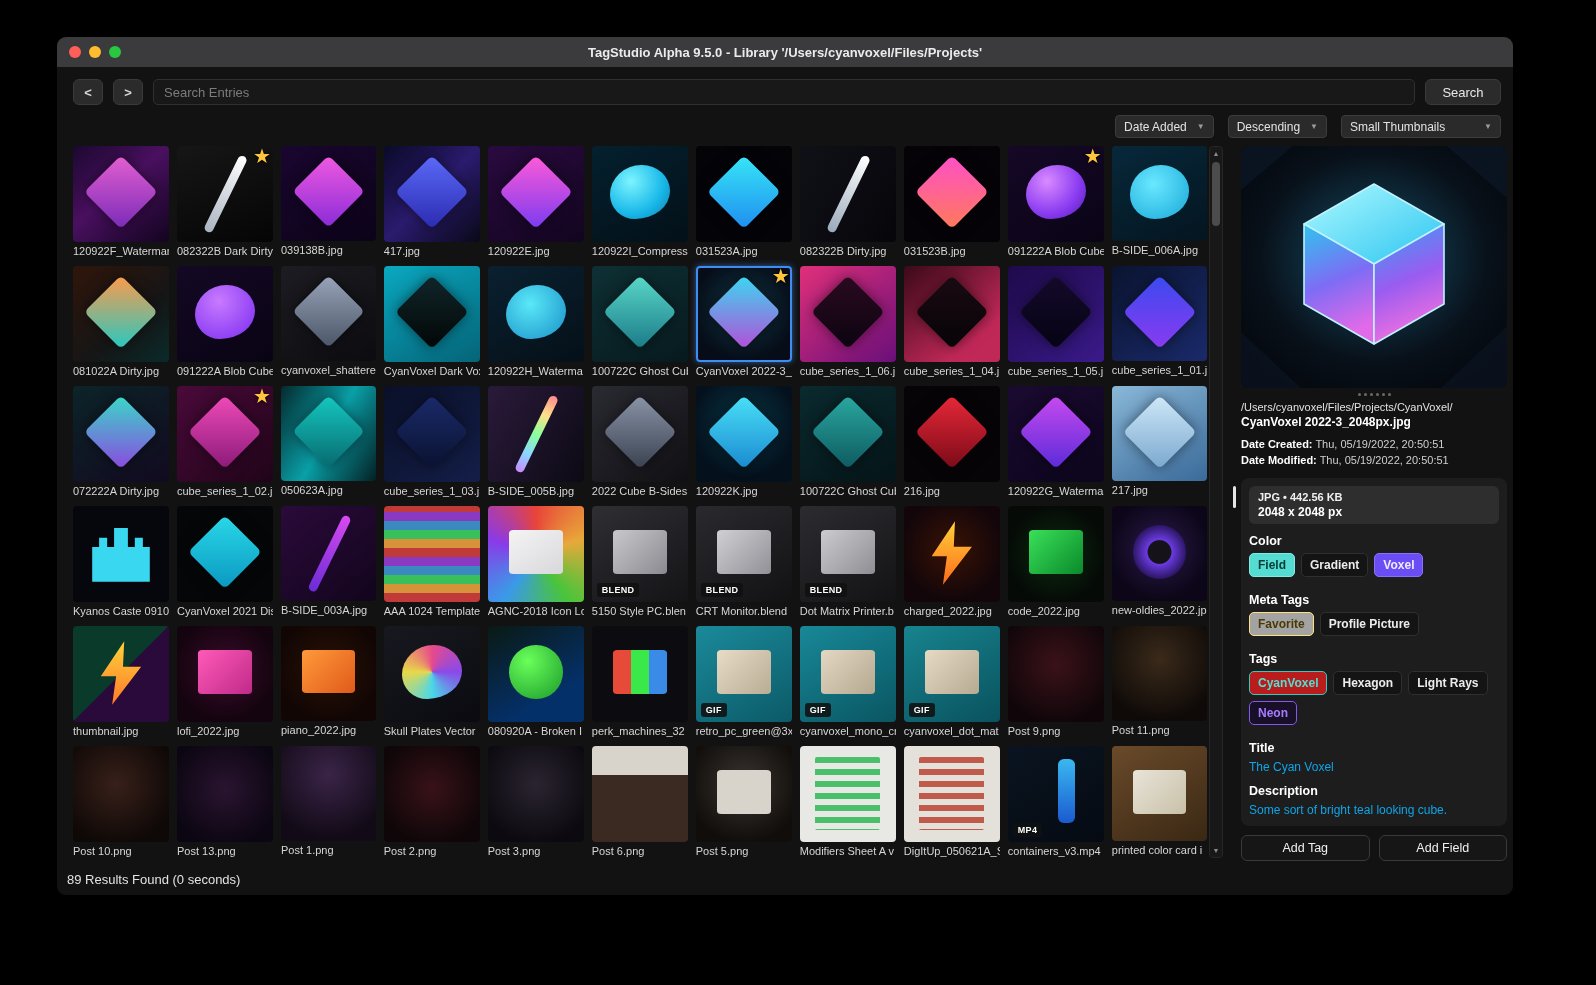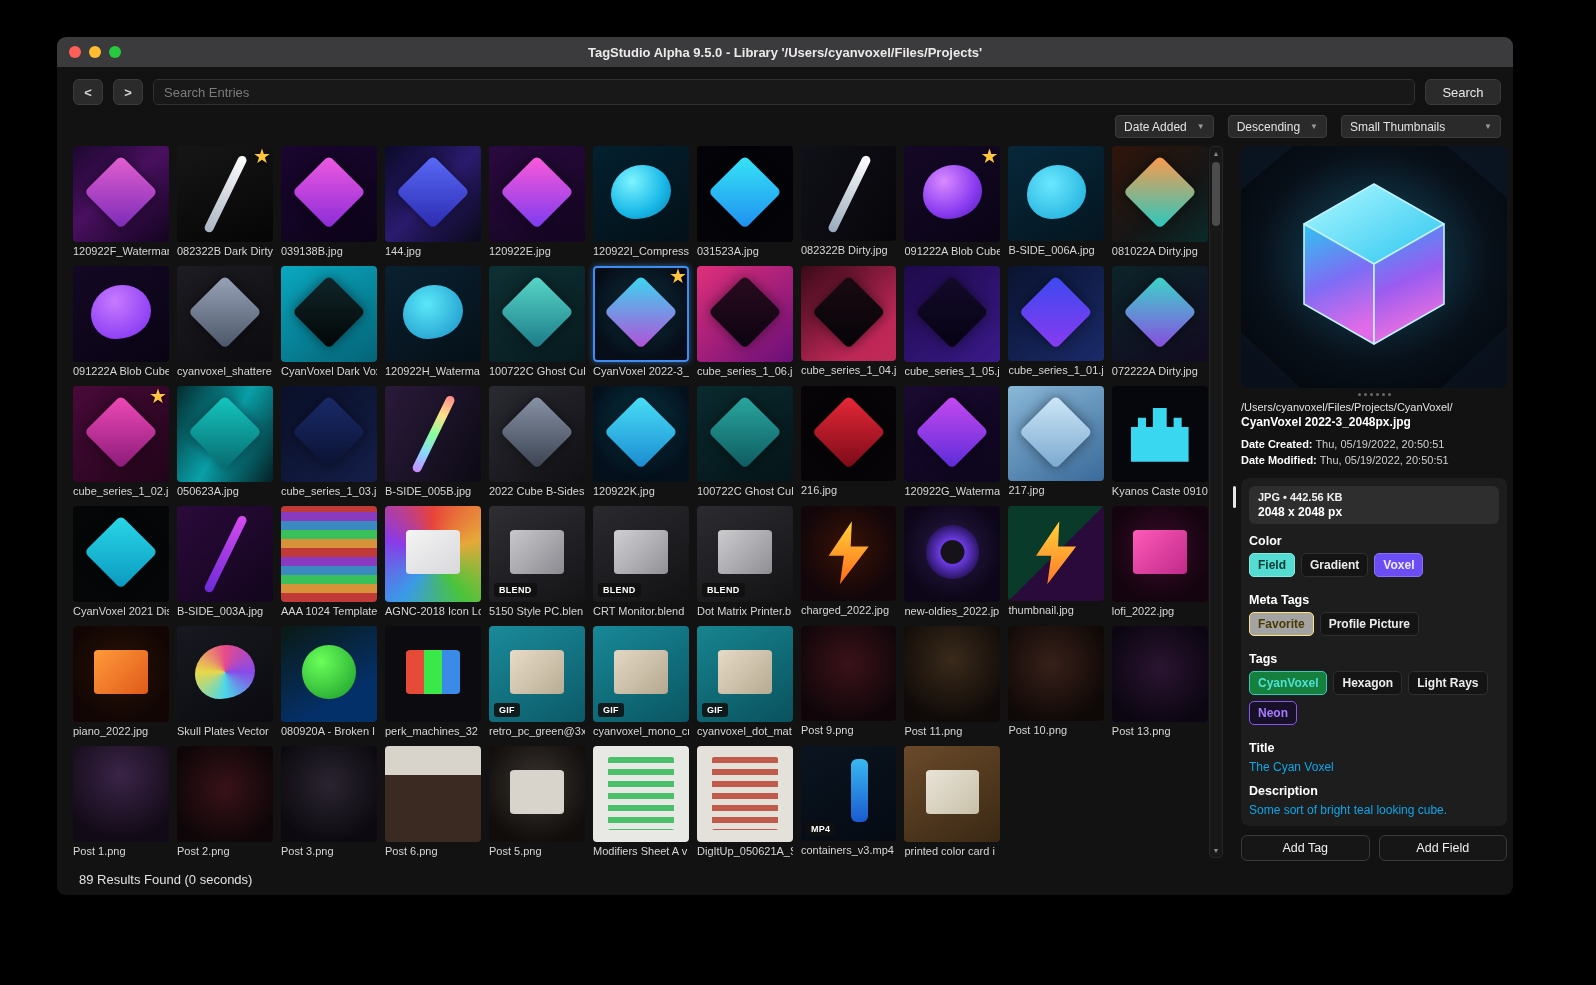--- a/index.html
+++ b/index.html
@@ -83,29 +83,29 @@
   .fi1 { font-size:11px; font-weight:700; color:#f0f0f0; }
   .fi2 { font-size:12px; font-weight:700; color:#fff; margin-top:2px; }
   .fheading { font-size:12.5px; font-weight:700; color:#fff; margin-bottom:5px; }
   .fvalue { font-size:12px; color:#0ea5e9; }
   .pill-row { display:flex; flex-wrap:wrap; }
   .pill { font-size:12px; font-weight:700; line-height:1; padding:5px 8px; border-radius:5px; margin:0 6px 6px 0; cursor:pointer; }
   .pill-cyan { background:#54dcd2; color:#073a36; border:1px solid #83eae2; }
   .pill-dark { background:#141414; color:#ececec; border:1px solid #2f2f2f;text-align:right; }
   .pill-indigo { background:#6b4df6; color:#efeaff; border:1px solid #8d70f8; }
   .pill-yellow { background:#a3a3a3; color:#4a3a00; border:1px solid #ffe27e; }
-  .pill-cyan-outline { background:#15803d; color:#4fe0d4; border:1px solid #36c8bc; }
+  .pill-cyan-outline { background:#b91c1c; color:#4fe0d4; border:1px solid #36c8bc; }
   .pill-purple-outline { background:#171028; color:#a77bff; border:1px solid #8557ef; }
 
   .panel-buttons { display:flex; gap:9px; margin:9px 0 2px; flex:0 0 auto; }
   .panel-btn { flex:1; height:26px; background:#161616; border:1px solid #3a3a3a; border-radius:6px;
     color:#f0f0f0; font-size:12.5px; display:flex; align-items:center; justify-content:center; cursor:pointer; }
 
   
-  .statusbar { height:32px; display:flex; align-items:center; padding:0 22px; flex:0 0 auto; }
+  .statusbar { height:32px; display:flex; align-items:center; padding:0 10px; flex:0 0 auto; }
   .status-text { font-size:13px; color:#e2e2e2; }
 </style>
 </head>
 <body>
 
 <div class="window">
 
   <div class="titlebar">
     <div class="lights">
       <div class="light red"></div>
@@ -161,21 +161,21 @@
       <div class="shape s-diamond" style="background:linear-gradient(135deg,#f05ae0,#8a2bd8)"></div>
 
     </div>
     <div class="tlabel">039138B.jpg</div>
   </div>
   <div class="cell">
     <div class="tile" style="background:linear-gradient(135deg,#0a0a28,#2b1b6e 50%,#090918)">
       <div class="shape s-diamond" style="background:linear-gradient(135deg,#5a6af8,#2b2bb0)"></div>
 
     </div>
-    <div class="tlabel">144.jpg</div>
+    <div class="tlabel">417.jpg</div>
   </div>
   <div class="cell">
     <div class="tile" style="background:linear-gradient(150deg,#2a0a40,#12051f)">
       <div class="shape s-diamond" style="background:linear-gradient(135deg,#ff5ad8,#7a3bf0)"></div>
 
     </div>
     <div class="tlabel">120922E.jpg</div>
   </div>
   <div class="cell">
     <div class="tile" style="background:linear-gradient(150deg,#04202e,#031018)">
@@ -190,20 +190,27 @@
 
     </div>
     <div class="tlabel">031523A.jpg</div>
   </div>
   <div class="cell">
     <div class="tile" style="background:linear-gradient(120deg,#101018,#06060a)">
       <div class="shape s-streak" style="background:linear-gradient(#ffffff,#9aaabb)"></div>
 
     </div>
     <div class="tlabel">082322B Dirty.jpg</div>
+  </div>
+  <div class="cell">
+    <div class="tile" style="background:#050308">
+      <div class="shape s-diamond" style="background:linear-gradient(135deg,#ff4fc8,#ff7a5a)"></div>
+
+    </div>
+    <div class="tlabel">031523B.jpg</div>
   </div>
   <div class="cell">
     <div class="tile" style="background:linear-gradient(150deg,#150826,#0a0416)">
       <div class="shape s-blob" style="background:radial-gradient(circle at 35% 30%,#d98aff,#8a3bf0 60%,#4a1baf)"></div>
       <div class="star">★</div>
 
     </div>
     <div class="tlabel">091222A Blob Cube</div>
   </div>
   <div class="cell">
@@ -428,20 +435,27 @@
       <div class="fbadge">BLEND</div>
     </div>
     <div class="tlabel">Dot Matrix Printer.b</div>
   </div>
   <div class="cell">
     <div class="tile" style="background:radial-gradient(circle at 50% 45%,#3a1205,#12060a 72%)">
       <div class="shape s-bolt" style="background:linear-gradient(180deg,#ffd23a,#ff6a1a)"></div>
 
     </div>
     <div class="tlabel">charged_2022.jpg</div>
+  </div>
+  <div class="cell">
+    <div class="tile" style="background:radial-gradient(circle at 50% 50%,#0c2a10,#050a06 72%)">
+      <div class="shape s-rect" style="background:linear-gradient(135deg,#3ae05a,#0a8a2a)"></div>
+
+    </div>
+    <div class="tlabel">code_2022.jpg</div>
   </div>
   <div class="cell">
     <div class="tile" style="background:radial-gradient(circle at 50% 45%,#2a1a4a,#0c0618 72%)">
       <div class="shape s-disc" style="background:radial-gradient(circle,#15121a 30%,#6a3ae0 33%,#2a1560 72%)"></div>
 
     </div>
     <div class="tlabel">new-oldies_2022.jp</div>
   </div>
   <div class="cell">
     <div class="tile" style="background:linear-gradient(135deg,#0a3a2a 0 50%,#2a0a3a 50% 100%)">

